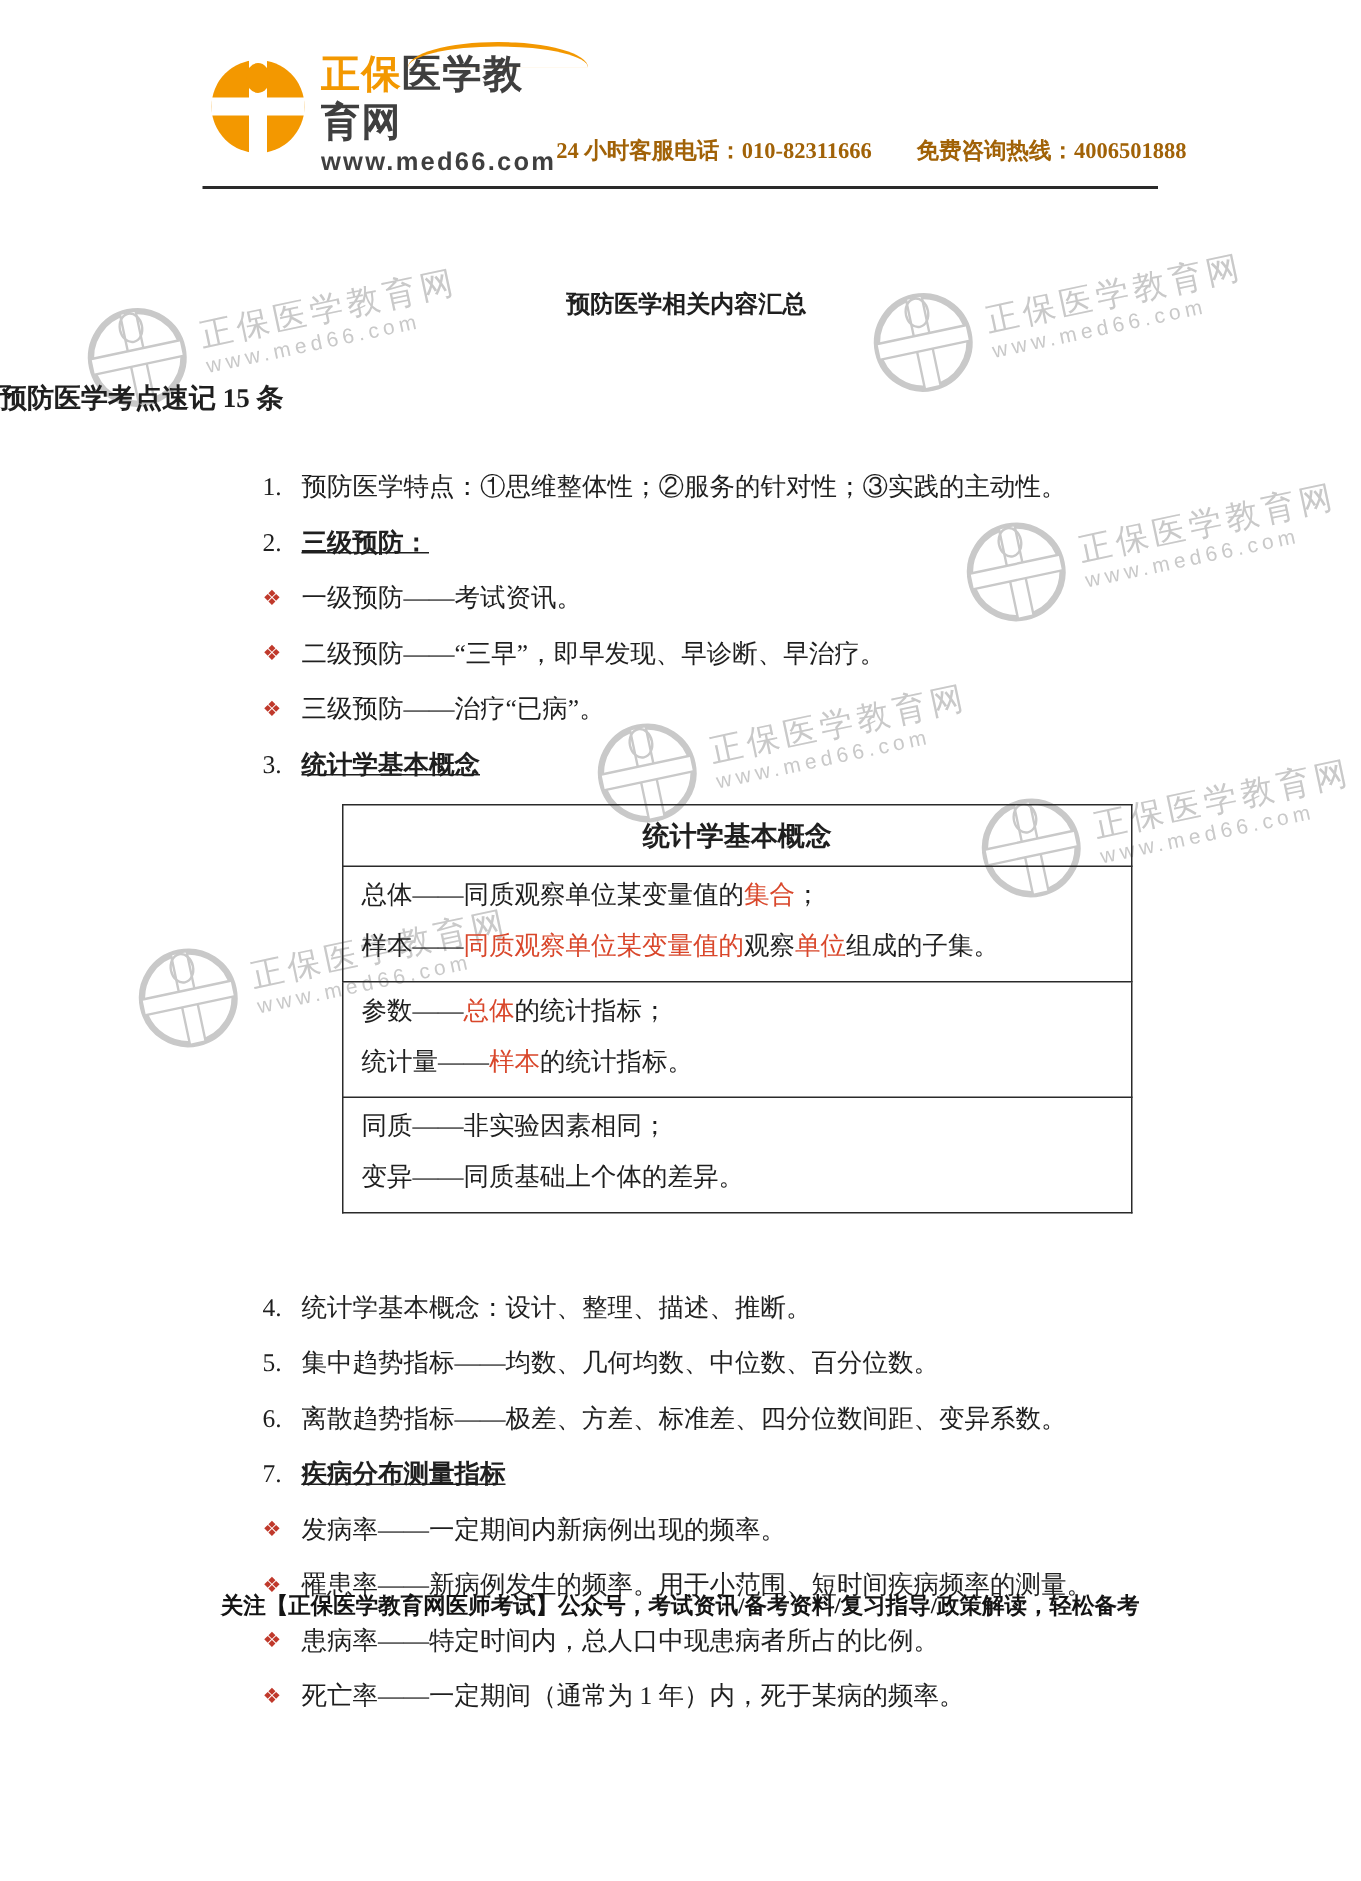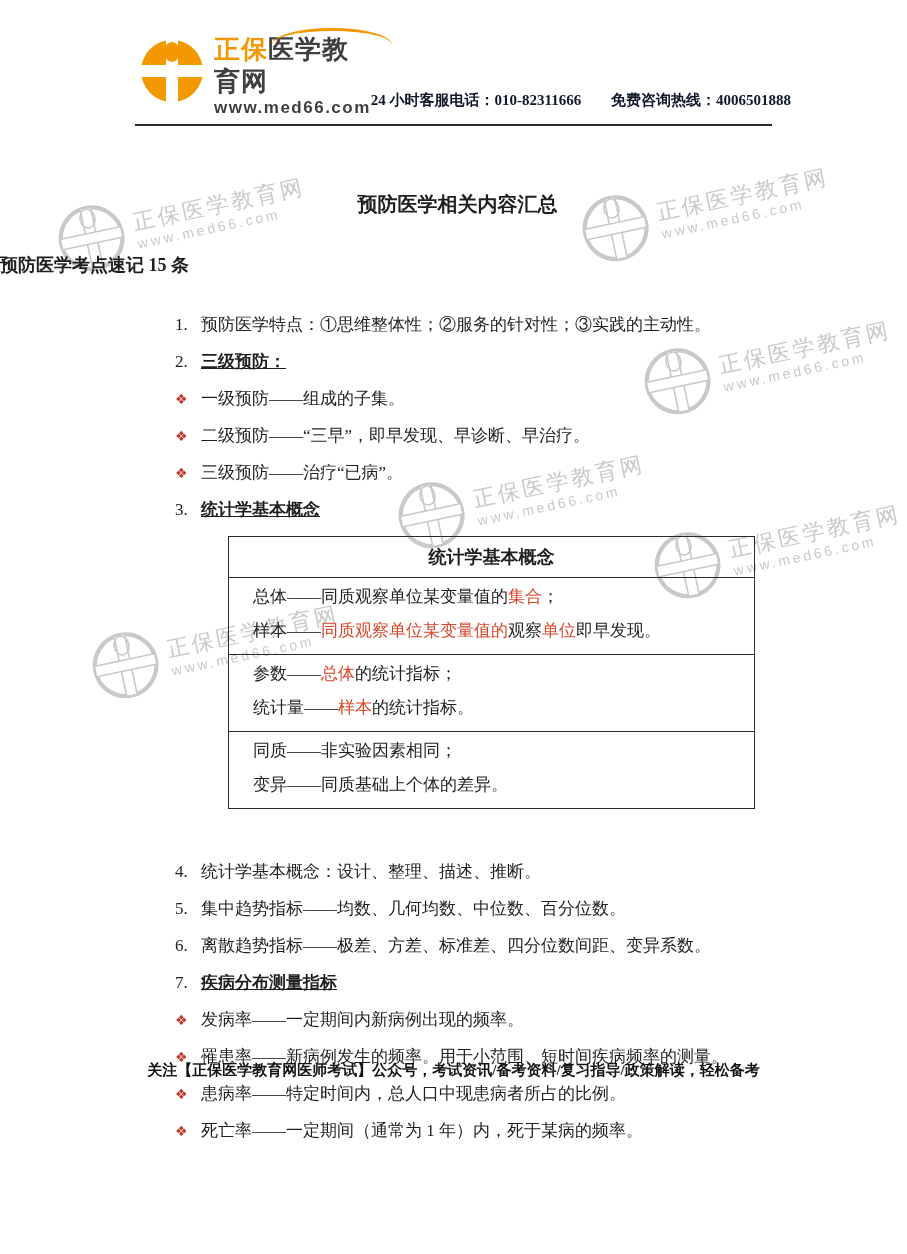--- a/index.html
+++ b/index.html
@@ -49,28 +49,28 @@
     font-family:"Liberation Sans","DejaVu Sans",sans-serif;
     font-weight:bold;font-size:26px;line-height:30px;letter-spacing:1px;
   }
   .logo-zb{color:var(--brand-orange);font-family:Liberation Mono, monospace;}
   .logo-med{color:#3f3f3f;}
   .logo-url{
     font-family:"Liberation Sans","DejaVu Sans",sans-serif;
     font-weight:bold;font-size:17px;color:#3f3f3f;letter-spacing:1.5px;line-height:24px;
   }
   .contact{
-    font-size:15px;font-weight:600;color:#0f172a;
+    font-size:15px;font-weight:600;color:#a16207;
     padding-bottom:10px;white-space:nowrap;
   }
   .contact-gap{margin-left:26px;}
   .rule{margin:4px 135px 0 135px;border-bottom:2px solid var(--line);}
   .title{
     margin:66px 12px 0 0;text-align:center;
-    font-size:20px;font-weight:bold;line-height:24px;padding-left:20px;
+    font-size:16px;font-weight:bold;line-height:24px;padding-left:20px;
   }
   .subtitle{
     margin:38px 0 0 0;text-align:left;
     font-size:18px;font-weight:bold;line-height:22px;
   }
   .list{margin:38px 135px 0 175px;}
   .li{display:flex;margin-bottom:15px;line-height:22px;font-size:17px;}
   .num{flex:0 0 26px;}
   .bullet{
     flex:0 0 26px;color:var(--bullet-red);
@@ -82,21 +82,21 @@
   
   .concept-table{
     margin:6px 0 0 228px;width:527px;
     border-collapse:collapse;background:transparent;
     font-size:17px;color:var(--ink);
   }
   .concept-table th,.concept-table td{border:1.5px solid var(--line);}
   .concept-table th{
     text-align:center;font-size:18px;font-weight:bold;padding:8px 4px;
   }
-  .concept-table td{padding:2px 12px 6px 24px;margin-left:34px;}
+  .concept-table td{padding:2px 12px 6px 12px;margin-left:34px;}
   .tline{line-height:34px;}
   .after-table{margin-top:52px;}
   
   .footer{
     position:absolute;left:0;right:0;bottom:62px;
     text-align:center;font-size:15px;font-weight:bold;color:#141414;
   }
 </style>
 </head>
 <body>
@@ -225,21 +225,21 @@
         <div class="li">
           <span class="num">1.</span>
           <span class="li-text"><span>预防医学特点：①思维整体性；②服务的针对性；③实践的主动性。</span></span>
         </div>
         <div class="li">
           <span class="num">2.</span>
           <span class="li-text bold"><span>三级预防：</span></span>
         </div>
         <div class="li">
           <span class="bullet">❖</span>
-          <span class="li-text"><span>一级预防——组成的子集。</span></span>
+          <span class="li-text"><span>一级预防——考试资讯。</span></span>
         </div>
         <div class="li">
           <span class="bullet">❖</span>
           <span class="li-text"><span>二级预防——“三早”，即早发现、早诊断、早治疗。</span></span>
         </div>
         <div class="li">
           <span class="bullet">❖</span>
           <span class="li-text"><span>三级预防——治疗“已病”。</span></span>
         </div>
         <div class="li">
@@ -251,21 +251,21 @@
     <table class="concept-table">
       <thead>
         <tr>
           <th>统计学基本概念</th>
         </tr>
       </thead>
       <tbody id="table-body">
           <tr>
             <td>
               <div class="tline"><span>总体——同质观察单位某变量值的</span><span class="red">集合</span><span>；</span></div>
-              <div class="tline"><span>样本——</span><span class="red">同质观察单位某变量值的</span><span>观察</span><span class="red">单位</span><span>即早发现。</span></div>
+              <div class="tline"><span>样本——</span><span class="red">同质观察单位某变量值的</span><span>观察</span><span class="red">单位</span><span>组成的子集。</span></div>
             </td>
           </tr>
           <tr>
             <td>
               <div class="tline"><span>参数——</span><span class="red">总体</span><span>的统计指标；</span></div>
               <div class="tline"><span>统计量——</span><span class="red">样本</span><span>的统计指标。</span></div>
             </td>
           </tr>
           <tr>
             <td>

